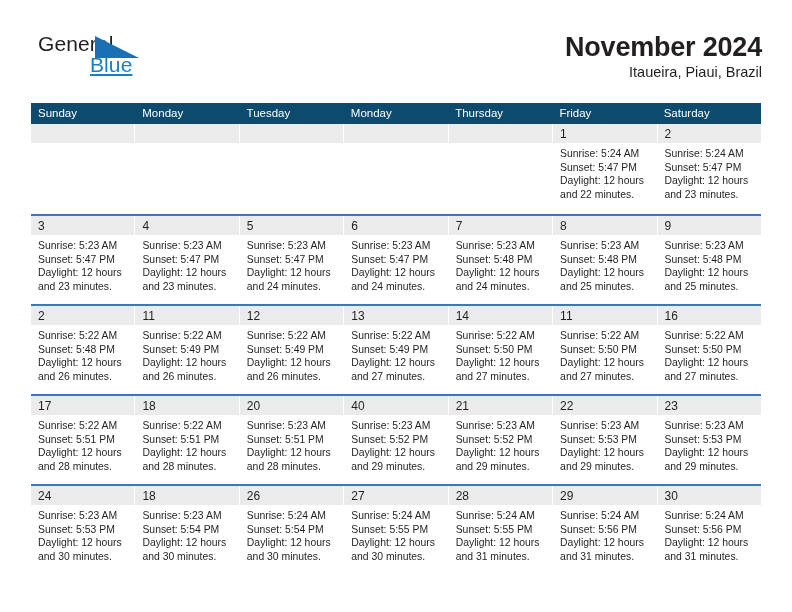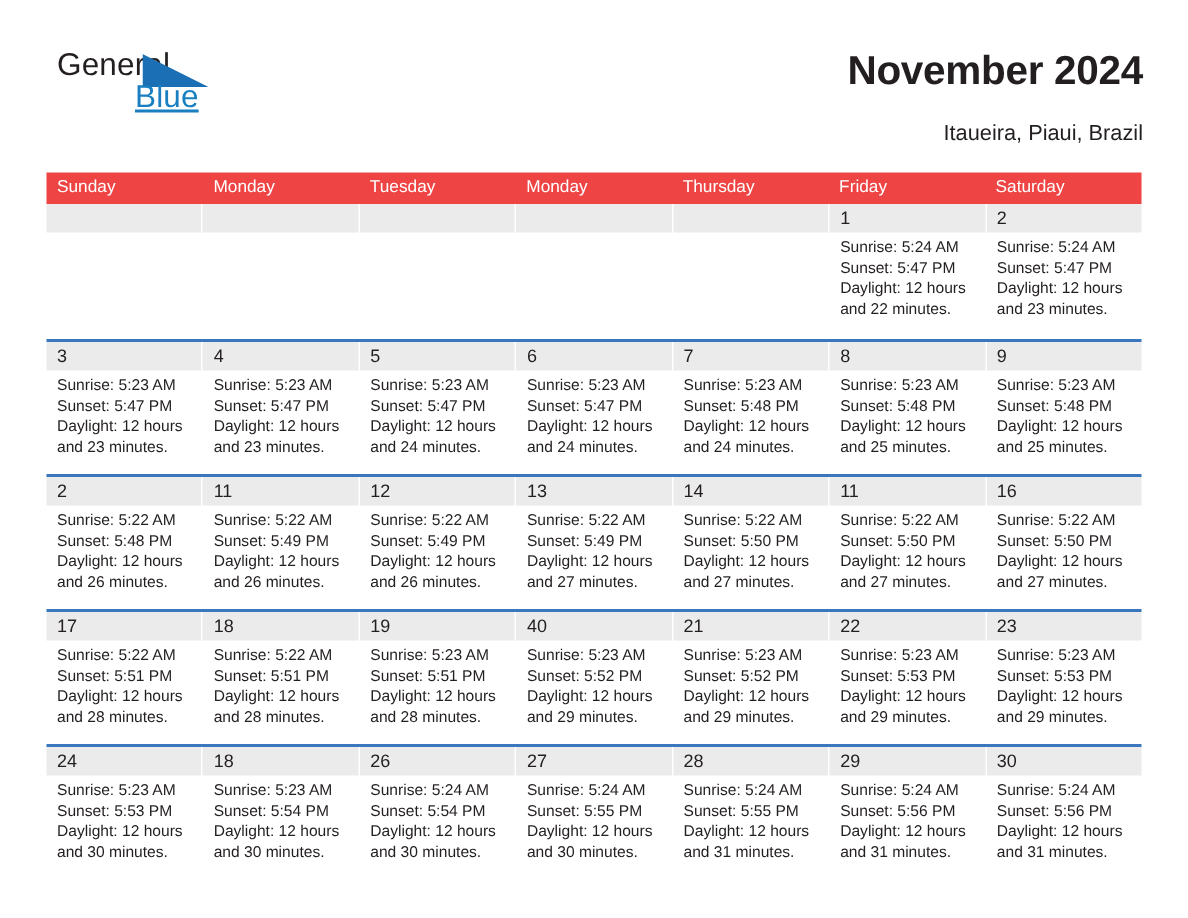--- a/index.html
+++ b/index.html
@@ -27,26 +27,26 @@
     font-size: 21px; color: #1a7fc1; letter-spacing: 0.1px; text-decoration: underline;
   }
   .logo-tri { position: absolute; left: 64px; top: 6px; }
 
   .title-block { text-align: right; padding-top: 1px; }
   .cal-title {
     font-size: 27px; color: #231f20; font-weight: bold;
     letter-spacing: -0.2px; line-height: 32px;
   }
   .cal-sub {
-    font-size: 14.5px; color: #231f20; margin-top: 17px; line-height: 18px;
+    font-size: 14.5px; color: #231f20; margin-top: 0; line-height: 18px;
   }
 
   
   .calendar { margin: 17px 31px 0 31px; width: 730px; }
-  .weekdays { display: flex; background: #ef4444; height: 21px; }
+  .weekdays { display: flex; background: #0c4a6e; height: 21px; }
   .weekday {
     flex: 1 1 0; color: #ffffff; font-size: 11.5px;
     line-height: 21px; padding-left: 7px;
     white-space: nowrap; overflow: hidden;
   }
 
   .week {
     display: flex;
     border-top: 2px solid #3b77bc;
     height: 90px;
@@ -288,21 +288,21 @@
           <div class="day">
             <div class="daynum-band"><span class="daynum">18</span></div>
             <div class="lines">
               <div>Sunrise: 5:22 AM</div>
               <div>Sunset: 5:51 PM</div>
               <div>Daylight: 12 hours</div>
               <div>and 28 minutes.</div>
             </div>
           </div>
           <div class="day">
-            <div class="daynum-band"><span class="daynum">19</span></div>
+            <div class="daynum-band"><span class="daynum">20</span></div>
             <div class="lines">
               <div>Sunrise: 5:23 AM</div>
               <div>Sunset: 5:51 PM</div>
               <div>Daylight: 12 hours</div>
               <div>and 28 minutes.</div>
             </div>
           </div>
           <div class="day">
             <div class="daynum-band"><span class="daynum">40</span></div>
             <div class="lines">

